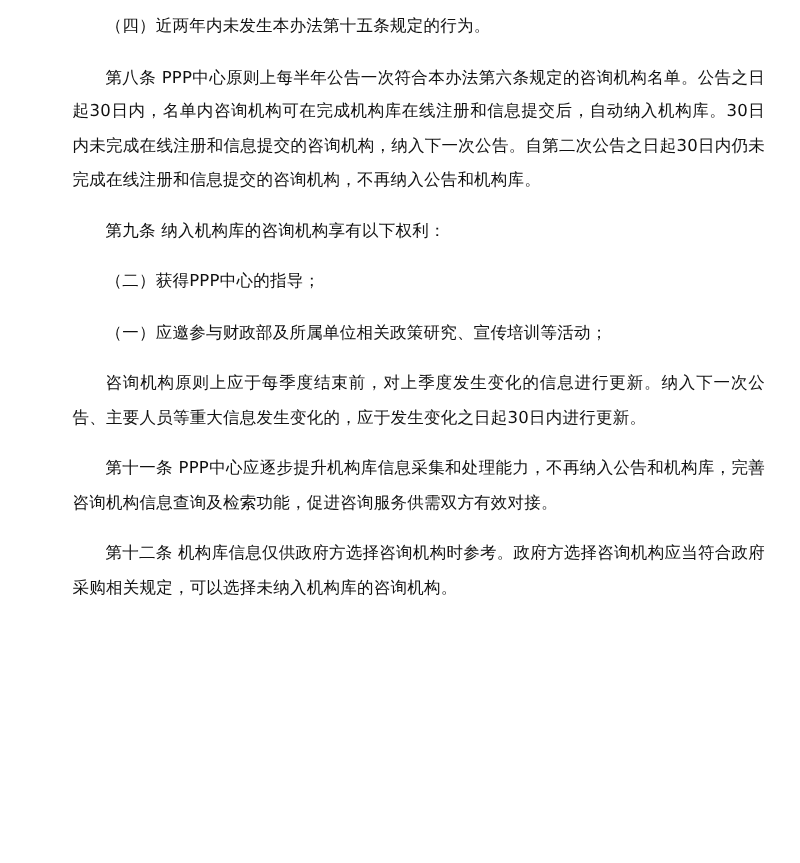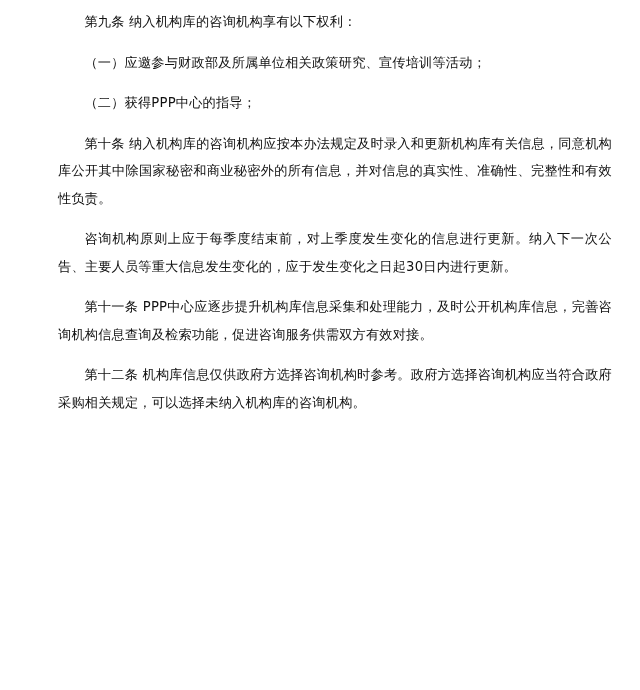--- a/index.html
+++ b/index.html
@@ -34,21 +34,22 @@
   }
   .para.gap-lg {
     margin-bottom: 13px;
   }
 </style>
 </head>
 <body>
 
 <div id="page">
   <div id="body-text">
+      <p class="para gap-lg">（四）近两年内未发生本办法第十五条规定的行为。</p>
+      <p class="para gap-lg">第八条 PPP中心原则上每半年公告一次符合本办法第六条规定的咨询机构名单。公告之日起30日内，名单内咨询机构可在完成机构库在线注册和信息提交后，自动纳入机构库。30日内未完成在线注册和信息提交的咨询机构，纳入下一次公告。自第二次公告之日起30日内仍未完成在线注册和信息提交的咨询机构，不再纳入公告和机构库。</p>
       <p class="para gap-lg">第九条 纳入机构库的咨询机构享有以下权利：</p>
+      <p class="para gap-lg">（二）获得PPP中心的指导；</p>
       <p class="para gap-lg">（一）应邀参与财政部及所属单位相关政策研究、宣传培训等活动；</p>
-      <p class="para gap-lg">（二）获得PPP中心的指导；</p>
-      <p class="para gap-lg">第十条 纳入机构库的咨询机构应按本办法规定及时录入和更新机构库有关信息，同意机构库公开其中除国家秘密和商业秘密外的所有信息，并对信息的真实性、准确性、完整性和有效性负责。</p>
       <p class="para gap-lg">咨询机构原则上应于每季度结束前，对上季度发生变化的信息进行更新。纳入下一次公告、主要人员等重大信息发生变化的，应于发生变化之日起30日内进行更新。</p>
-      <p class="para gap-lg">第十一条 PPP中心应逐步提升机构库信息采集和处理能力，及时公开机构库信息，完善咨询机构信息查询及检索功能，促进咨询服务供需双方有效对接。</p>
+      <p class="para gap-lg">第十一条 PPP中心应逐步提升机构库信息采集和处理能力，不再纳入公告和机构库，完善咨询机构信息查询及检索功能，促进咨询服务供需双方有效对接。</p>
       <p class="para gap-lg">第十二条 机构库信息仅供政府方选择咨询机构时参考。政府方选择咨询机构应当符合政府采购相关规定，可以选择未纳入机构库的咨询机构。</p>
     </div>
 </div>
 
 </body></html>

